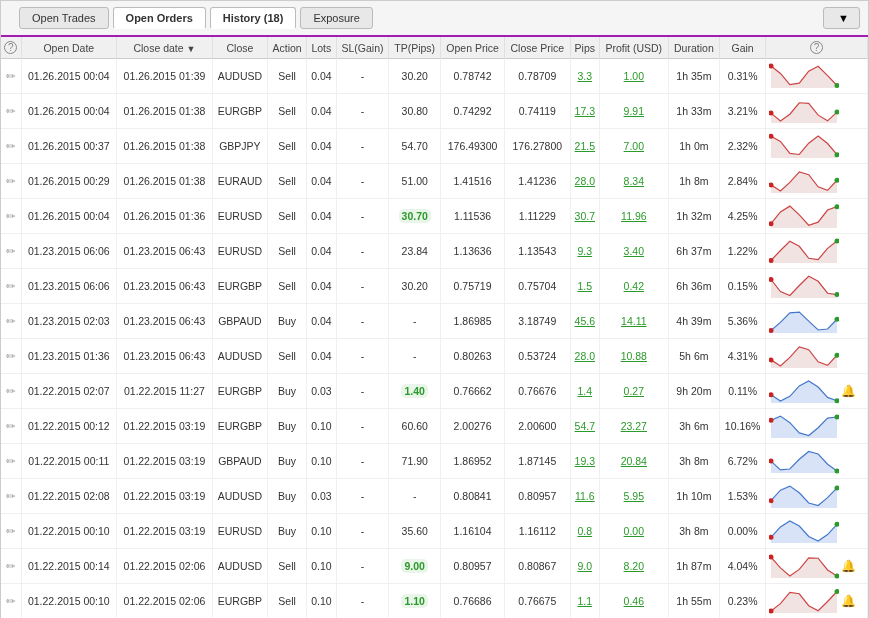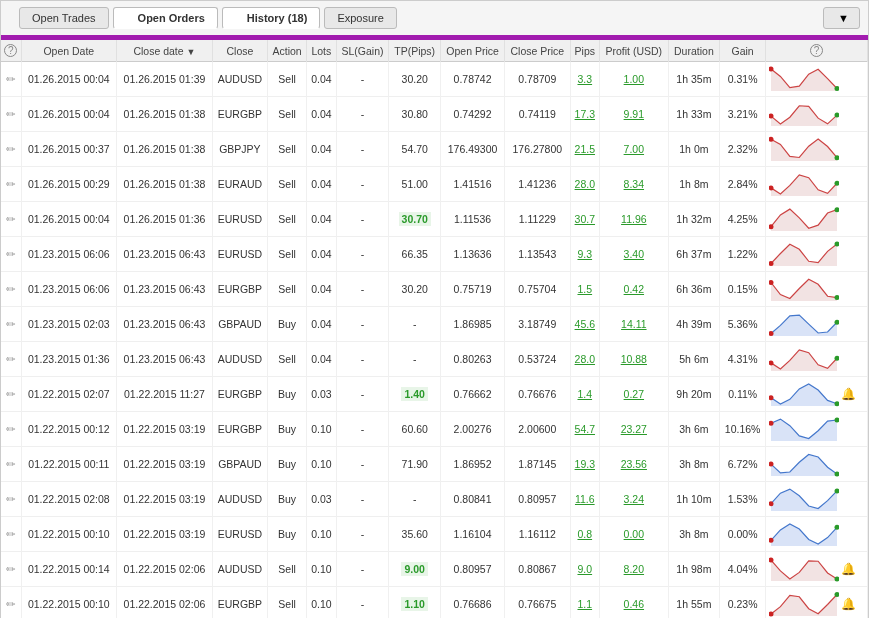--- a/index.html
+++ b/index.html
@@ -1,41 +1,41 @@
 <!DOCTYPE html>
 <html><head>
   <meta charset="utf-8">
   <style>
     * { box-sizing: border-box; margin: 0; padding: 0; }
     body { font-family: Arial, sans-serif; font-size: 11px; background: #f0f0f0; }
     
     .container { background: #fff; border: 1px solid #ccc; width: 869px; min-height: 618px; }
     
     
-    .header { display: flex; align-items: center; padding: 6px 8px; background: #f5f5f5; border-bottom: 5px solid #a21caf; gap: 4px; }
+    .header { display: flex; align-items: center; padding: 6px 8px; background: #f5f5f5; border-bottom: 2px solid #a21caf; gap: 4px; }
     .app-title { font-size: 13px; font-weight: bold; color: #333; margin-right: 6px; }
     .tab { padding: 4px 12px; border: 1px solid #bbb; border-radius: 3px; cursor: pointer; background: #e8e8e8; color: #333; font-size: 11px; }
-    .tab.active { background: #fff; border-bottom-color: #fff; color: #333; font-weight: bold; padding-left: 24px; }
+    .tab.active { background: #fff; border-bottom-color: #fff; color: #333; font-weight: bold; }
     .filter-btn { margin-left: auto; padding: 4px 10px; border: 1px solid #bbb; border-radius: 3px; background: #e8e8e8; cursor: pointer; display: flex; align-items: center; gap: 4px; }
     
     
     .table-wrapper { overflow-x: auto; }
     table { width: 100%; border-collapse: collapse; font-size: 10.5px; }
     thead tr { background: #f0f0f0; border-bottom: 1px solid #ccc; }
     thead th { padding: 4px 3px; text-align: center; color: #444; font-weight: normal; border-right: 1px solid #e0e0e0; white-space: nowrap; }
     thead th:first-child { width: 20px; }
     
     tbody tr { border-bottom: 1px solid #efefef; }
     tbody td { padding: 3px 3px; text-align: center; color: #333; border-right: 1px solid #f0f0f0; white-space: nowrap; }
     
     .td-edit { color: #888; font-size: 11px; }
     
     .green { color: #2a9a2a; text-decoration: underline; }
     
-    .tp-highlight { background: #e8f5e8; color: #2a9a2a; font-weight: bold; padding: 1px 3px; border-radius: 0; }
+    .tp-highlight { background: #e8f5e8; color: #2a9a2a; font-weight: bold; padding: 1px 3px; border-radius: 5px; }
     
     .bell-icon { color: #ccaa00; font-size: 12px; }
     .info-icon { color: #888; font-size: 10px; border: 1px solid #888; border-radius: 50%; width: 13px; height: 13px; display: inline-flex; align-items: center; justify-content: center; cursor: pointer; }
     
     .sort-arrow { font-size: 9px; }
   </style>
 </head>
 <body>
 
 <div class="container">
@@ -196,21 +196,21 @@
             </td>
   </tr>
           <tr>
     <td class="td-edit">✏</td>
     <td>01.23.2015 06:06</td>
     <td>01.23.2015 06:43</td>
     <td>EURUSD</td>
     <td>Sell</td>
     <td>0.04</td>
     <td>-</td>
-    <td>66.35</td>
+    <td>23.84</td>
     <td>1.13636</td>
     <td>1.13543</td>
     <td class="green">9.3</td>
     <td class="green">3.40</td>
     <td>6h 37m</td>
     <td>1.22%</td>
     <td style="display:flex;align-items:center;gap:2px;">
               <svg width="70" height="28">
     <polygon points="2,26 2,23.482821412699426 11.428571428571429,13.478033383596555 20.857142857142858,4.237927670362449 30.285714285714285,9.299280790150432 39.714285714285715,21.247198564981847 49.142857142857146,22.577953463734477 58.57142857142857,11.34198644210859 68,4.000015509857061 68,26" fill="rgba(230,200,200,0.5)" stroke="none"></polygon>
     <polyline points="2,23.482821412699426 11.428571428571429,13.478033383596555 20.857142857142858,4.237927670362449 30.285714285714285,9.299280790150432 39.714285714285715,21.247198564981847 49.142857142857146,22.577953463734477 58.57142857142857,11.34198644210859 68,4.000015509857061" fill="none" stroke="#cc4444" stroke-width="1.2"></polyline>
@@ -345,21 +345,21 @@
     <td>01.22.2015 00:11</td>
     <td>01.22.2015 03:19</td>
     <td>GBPAUD</td>
     <td>Buy</td>
     <td>0.10</td>
     <td>-</td>
     <td>71.90</td>
     <td>1.86952</td>
     <td>1.87145</td>
     <td class="green">19.3</td>
-    <td class="green">23.56</td>
+    <td class="green">20.84</td>
     <td>3h 8m</td>
     <td>6.72%</td>
     <td style="display:flex;align-items:center;gap:2px;">
               <svg width="70" height="28">
     <polygon points="2,26 2,14.115156411088819 11.428571428571429,22.96371716745371 20.857142857142858,22.016658270337 30.285714285714285,12.308933028984375 39.714285714285715,4.449218891415978 49.142857142857146,7.02667243613875 58.57142857142857,17.224632435788884 68,23.898689095655183 68,26" fill="rgba(180,200,240,0.5)" stroke="none"></polygon>
     <polyline points="2,14.115156411088819 11.428571428571429,22.96371716745371 20.857142857142858,22.016658270337 30.285714285714285,12.308933028984375 39.714285714285715,4.449218891415978 49.142857142857146,7.02667243613875 58.57142857142857,17.224632435788884 68,23.898689095655183" fill="none" stroke="#4477cc" stroke-width="1.2"></polyline>
     <circle cx="2" cy="14.115156411088819" r="2.5" fill="#cc2222"></circle>
                 <circle cx="68" cy="23.898689095655183" r="2.5" fill="#2a9a2a"></circle>
   </svg>
             </td>
@@ -369,21 +369,21 @@
     <td>01.22.2015 02:08</td>
     <td>01.22.2015 03:19</td>
     <td>AUDUSD</td>
     <td>Buy</td>
     <td>0.03</td>
     <td>-</td>
     <td>-</td>
     <td>0.80841</td>
     <td>0.80957</td>
     <td class="green">11.6</td>
-    <td class="green">3.24</td>
+    <td class="green">5.95</td>
     <td>1h 10m</td>
     <td>1.53%</td>
     <td style="display:flex;align-items:center;gap:2px;">
               <svg width="70" height="28">
     <polygon points="2,26 2,18.630284866857025 11.428571428571429,8.20112165157376 20.857142857142858,4.109017678213135 30.285714285714285,10.825855911923306 39.714285714285715,21.011423427391904 49.142857142857146,23.53485303275142 58.57142857142857,15.63852128064609 68,5.951600762797181 68,26" fill="rgba(180,200,240,0.5)" stroke="none"></polygon>
     <polyline points="2,18.630284866857025 11.428571428571429,8.20112165157376 20.857142857142858,4.109017678213135 30.285714285714285,10.825855911923306 39.714285714285715,21.011423427391904 49.142857142857146,23.53485303275142 58.57142857142857,15.63852128064609 68,5.951600762797181" fill="none" stroke="#4477cc" stroke-width="1.2"></polyline>
     <circle cx="2" cy="18.630284866857025" r="2.5" fill="#cc2222"></circle>
                 <circle cx="68" cy="5.951600762797181" r="2.5" fill="#2a9a2a"></circle>
   </svg>
             </td>
@@ -418,21 +418,21 @@
     <td>01.22.2015 02:06</td>
     <td>AUDUSD</td>
     <td>Sell</td>
     <td>0.10</td>
     <td>-</td>
     <td><span class="tp-highlight">9.00</span></td>
     <td>0.80957</td>
     <td>0.80867</td>
     <td class="green">9.0</td>
     <td class="green">8.20</td>
-    <td>1h 98m</td>
+    <td>1h 87m</td>
     <td>4.04%</td>
     <td style="display:flex;align-items:center;gap:2px;">
               <svg width="70" height="28">
     <polygon points="2,26 2,5.060033363994421 11.428571428571429,15.926019401833017 20.857142857142858,23.97038250380271 30.285714285714285,17.408111879579515 39.714285714285715,5.85294936741542 49.142857142857146,6.23323511849728 58.57142857142857,17.99184961657542 68,23.902395074461605 68,26" fill="rgba(230,200,200,0.5)" stroke="none"></polygon>
     <polyline points="2,5.060033363994421 11.428571428571429,15.926019401833017 20.857142857142858,23.97038250380271 30.285714285714285,17.408111879579515 39.714285714285715,5.85294936741542 49.142857142857146,6.23323511849728 58.57142857142857,17.99184961657542 68,23.902395074461605" fill="none" stroke="#cc4444" stroke-width="1.2"></polyline>
     <circle cx="2" cy="5.060033363994421" r="2.5" fill="#cc2222"></circle>
                 <circle cx="68" cy="23.902395074461605" r="2.5" fill="#2a9a2a"></circle>
   </svg>
               <span class="bell-icon">🔔</span>
             </td>

